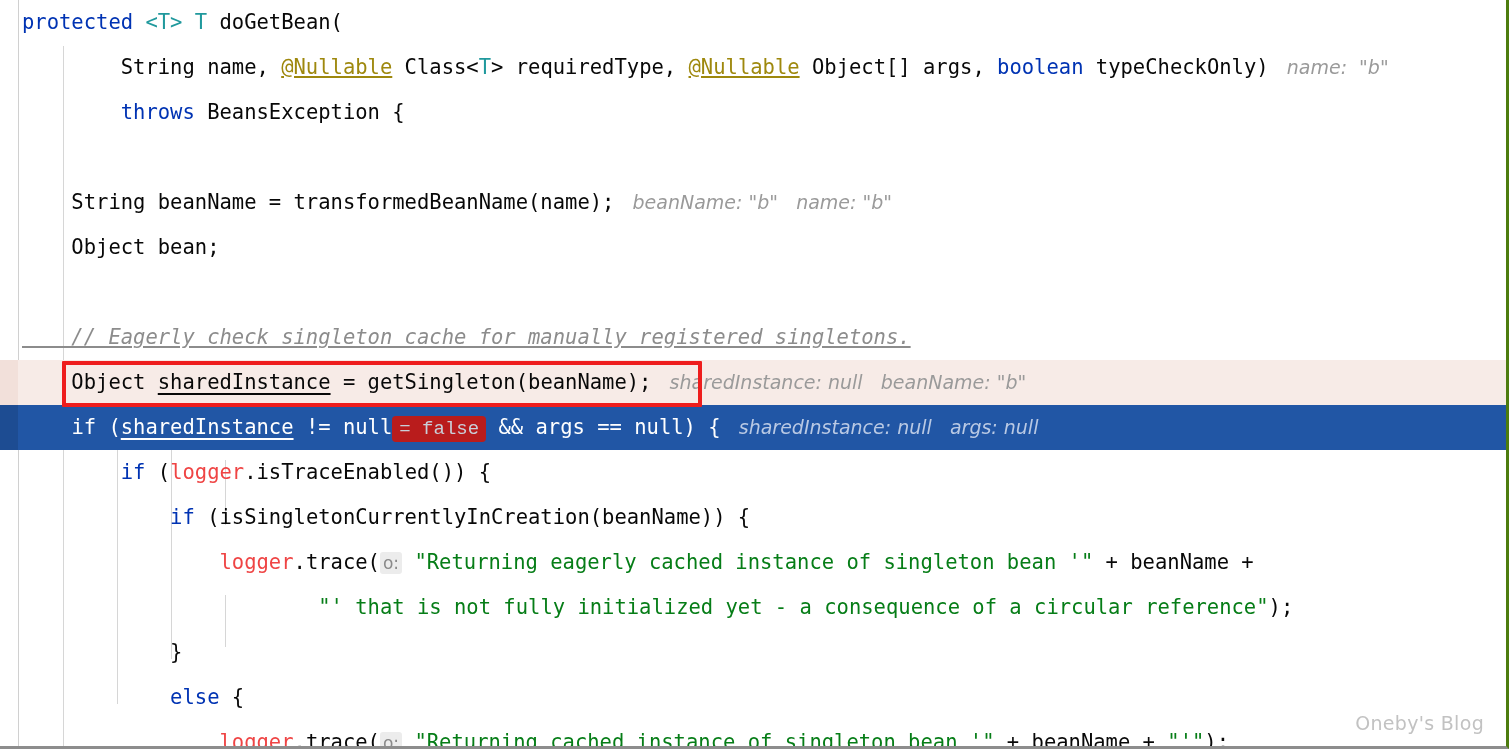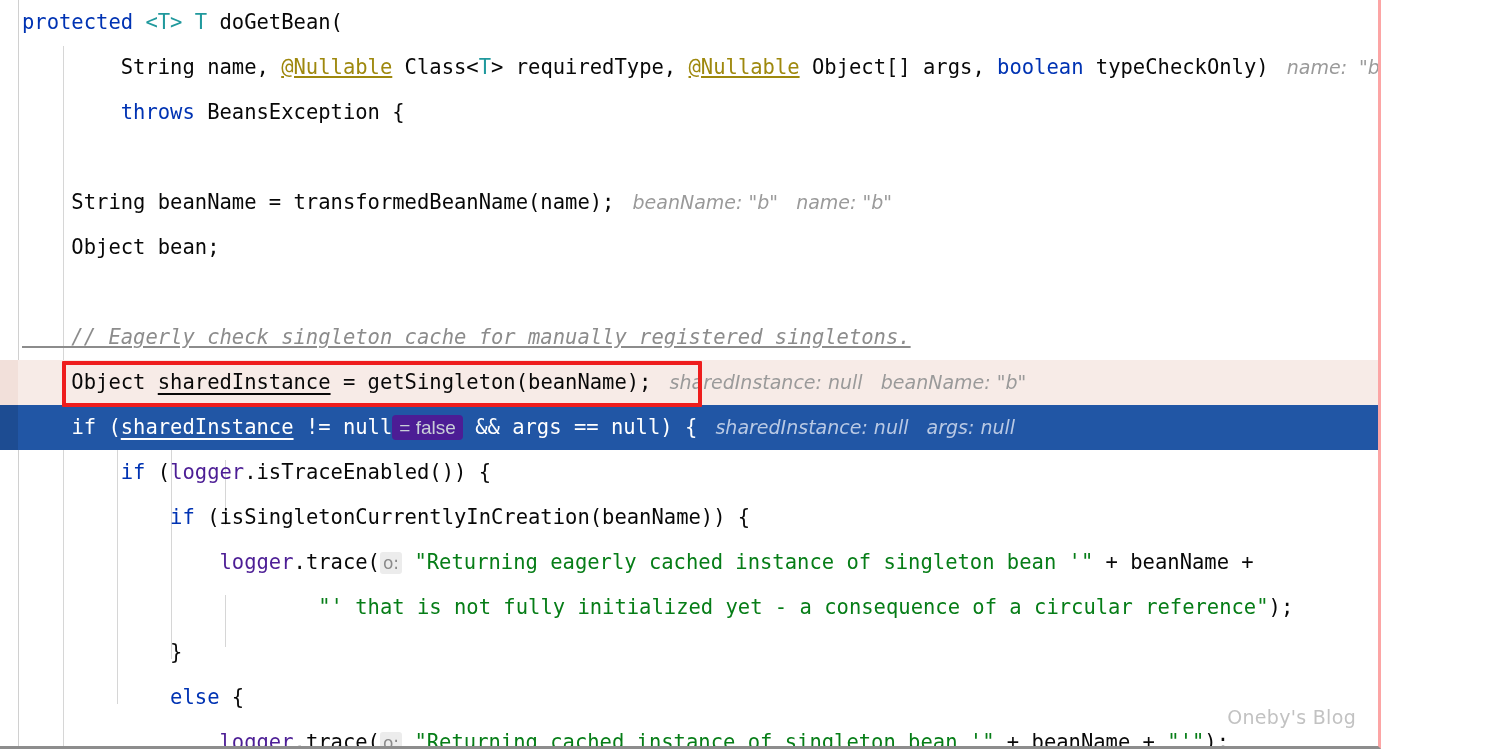--- a/index.html
+++ b/index.html
@@ -4,24 +4,24 @@
 <title>IDE Debugger Code View</title>
 <style>
   html,body{margin:0;padding:0;background:#ffffff;}
   body{
     width:1509px;height:749px;overflow:hidden;
     font-family:"DejaVu Sans Mono","Liberation Mono",monospace;
   }
 
   #editor{
     position:relative;
-    width:1381px;height:749px;
+    width:1509px;height:749px;
     background:#ffffff;
     box-sizing:border-box;
-    border-right:3px solid #fca5a5;
+    border-right:3px solid #4d7c0f;
     border-bottom:3px solid #8d8d8d;
     overflow:hidden;
   }
 
   
   .gutter-edge{
     position:absolute;left:0;top:0;width:18px;height:749px;
     background:#ffffff;border-right:1px solid #d0d0d0;
     z-index:1;
   }
@@ -59,21 +59,21 @@
     position:absolute;left:0;top:0;width:18px;height:45px;
     background:#f2e0da;
   }
 
   
   .kw   {color:#0033b3;}
   .type {color:#20999d;}
   .plain{color:#080808;}
   .anno {color:#9e880d;text-decoration:underline;}
   .str  {color:#067d17;}
-  .field{color:#4c1d95;}
+  .field{color:#ef4444;}
   .cmt  {color:#8c8c8c;font-style:italic;text-decoration:underline;}
   .udl  {text-decoration:underline;text-decoration-thickness:1.5px;text-underline-offset:4px;}
 
   
   .sel .plain,.sel .kw,.sel .type,.sel .field{color:#ffffff;}
   .sel .udl{text-decoration:underline;text-decoration-color:#ffffff;}
 
   
   .hint{
     color:#9a9a9a;font-style:italic;
@@ -87,46 +87,46 @@
     background:#ececec;color:#8a8a8a;
     border-radius:3px;
     font-size:17px;
     padding:1px 3px;
     font-family:"DejaVu Sans","Liberation Sans",sans-serif;
     font-style:normal;
   }
 
   
   .ebadge{
-    background:#4c1d95;color:#c9cfd8;
+    background:#b91c1c;color:#c9cfd8;
     border-radius:4px;
     font-size:19px;
     padding:2px 7px;
-    font-family:Liberation Sans, sans-serif;
+    font-family:Liberation Mono, monospace;
   }
 
   
   .guide{
     position:absolute;
     width:1px;background:#d6d6d6;
     z-index:2;
   }
 
   
   #redbox{
     position:absolute;
     border:4px solid #ee1d1d;
     z-index:6;
     pointer-events:none;
     border-radius:1px;
   }
 
   
   #watermark{
-    position:absolute;right:22px;bottom:18px;
+    position:absolute;right:22px;bottom:12px;
     color:#c2c2c2;
     font-family:"DejaVu Sans","Liberation Sans",sans-serif;
     font-size:19px;
     letter-spacing:.3px;
     z-index:7;
   }
 </style>
 </head>
 <body>
 

